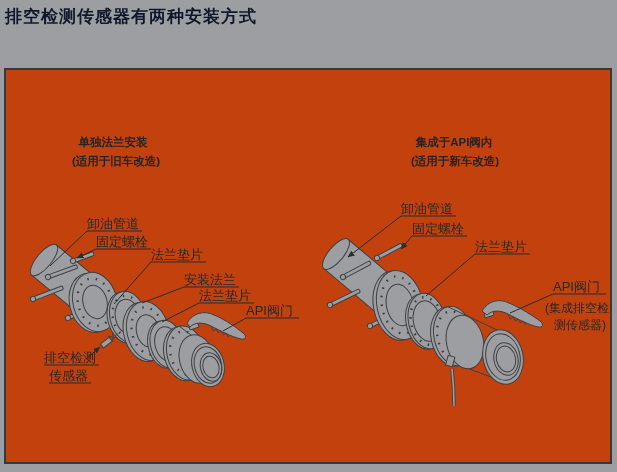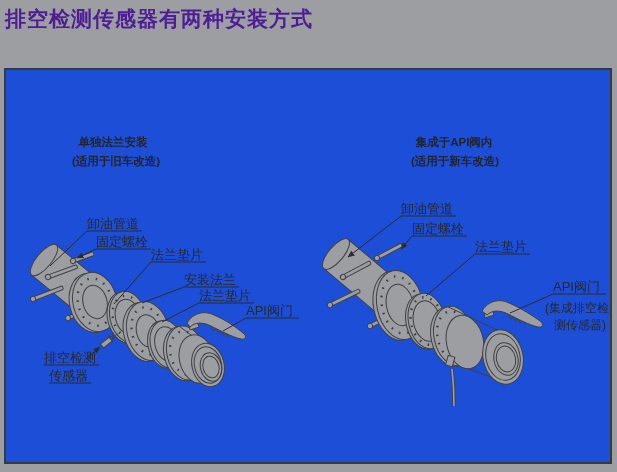--- a/index.html
+++ b/index.html
@@ -1,26 +1,26 @@
 <!DOCTYPE html>
 <html><head>
 <meta charset="utf-8">
 <style>
   html,body{margin:0;padding:0;background:#9C9EA2;}
   #screen{
     position:relative;width:617px;height:472px;background:#9C9EA2;
     overflow:hidden;font-family:"Liberation Sans","DejaVu Sans",sans-serif;
   }
   #page-title{
-    position:absolute;left:5px;top:5px;font-size:21px;font-weight:bold;
-    color:#4c1d95;letter-spacing:1px;white-space:nowrap;
+    position:absolute;left:5px;top:5px;font-size:17px;font-weight:bold;
+    color:#0f172a;letter-spacing:1px;white-space:nowrap;
   }
   #diagram-frame{
     position:absolute;left:4px;top:68px;width:604px;height:392px;
-    border:2px solid #38393B;background:#1d4ed8;
+    border:2px solid #38393B;background:#c2410c;
   }
   svg{display:block;}
   .part{fill:#9C9EA2;stroke:#3E4043;stroke-width:1;}
   .thin{fill:none;stroke:#3E4043;stroke-width:1;}
   .holes{fill:none;stroke:#3E4043;stroke-width:2.4;stroke-dasharray:1.6 7;}
   .leader{stroke:#2A2C2F;stroke-width:1;}
   .lbl{fill:#26282B;font-size:13px;}
   .hdg{fill:#222427;font-size:11.5px;font-weight:bold;text-anchor:middle;}
   .note{fill:#26282B;font-size:12px;}
 </style>

